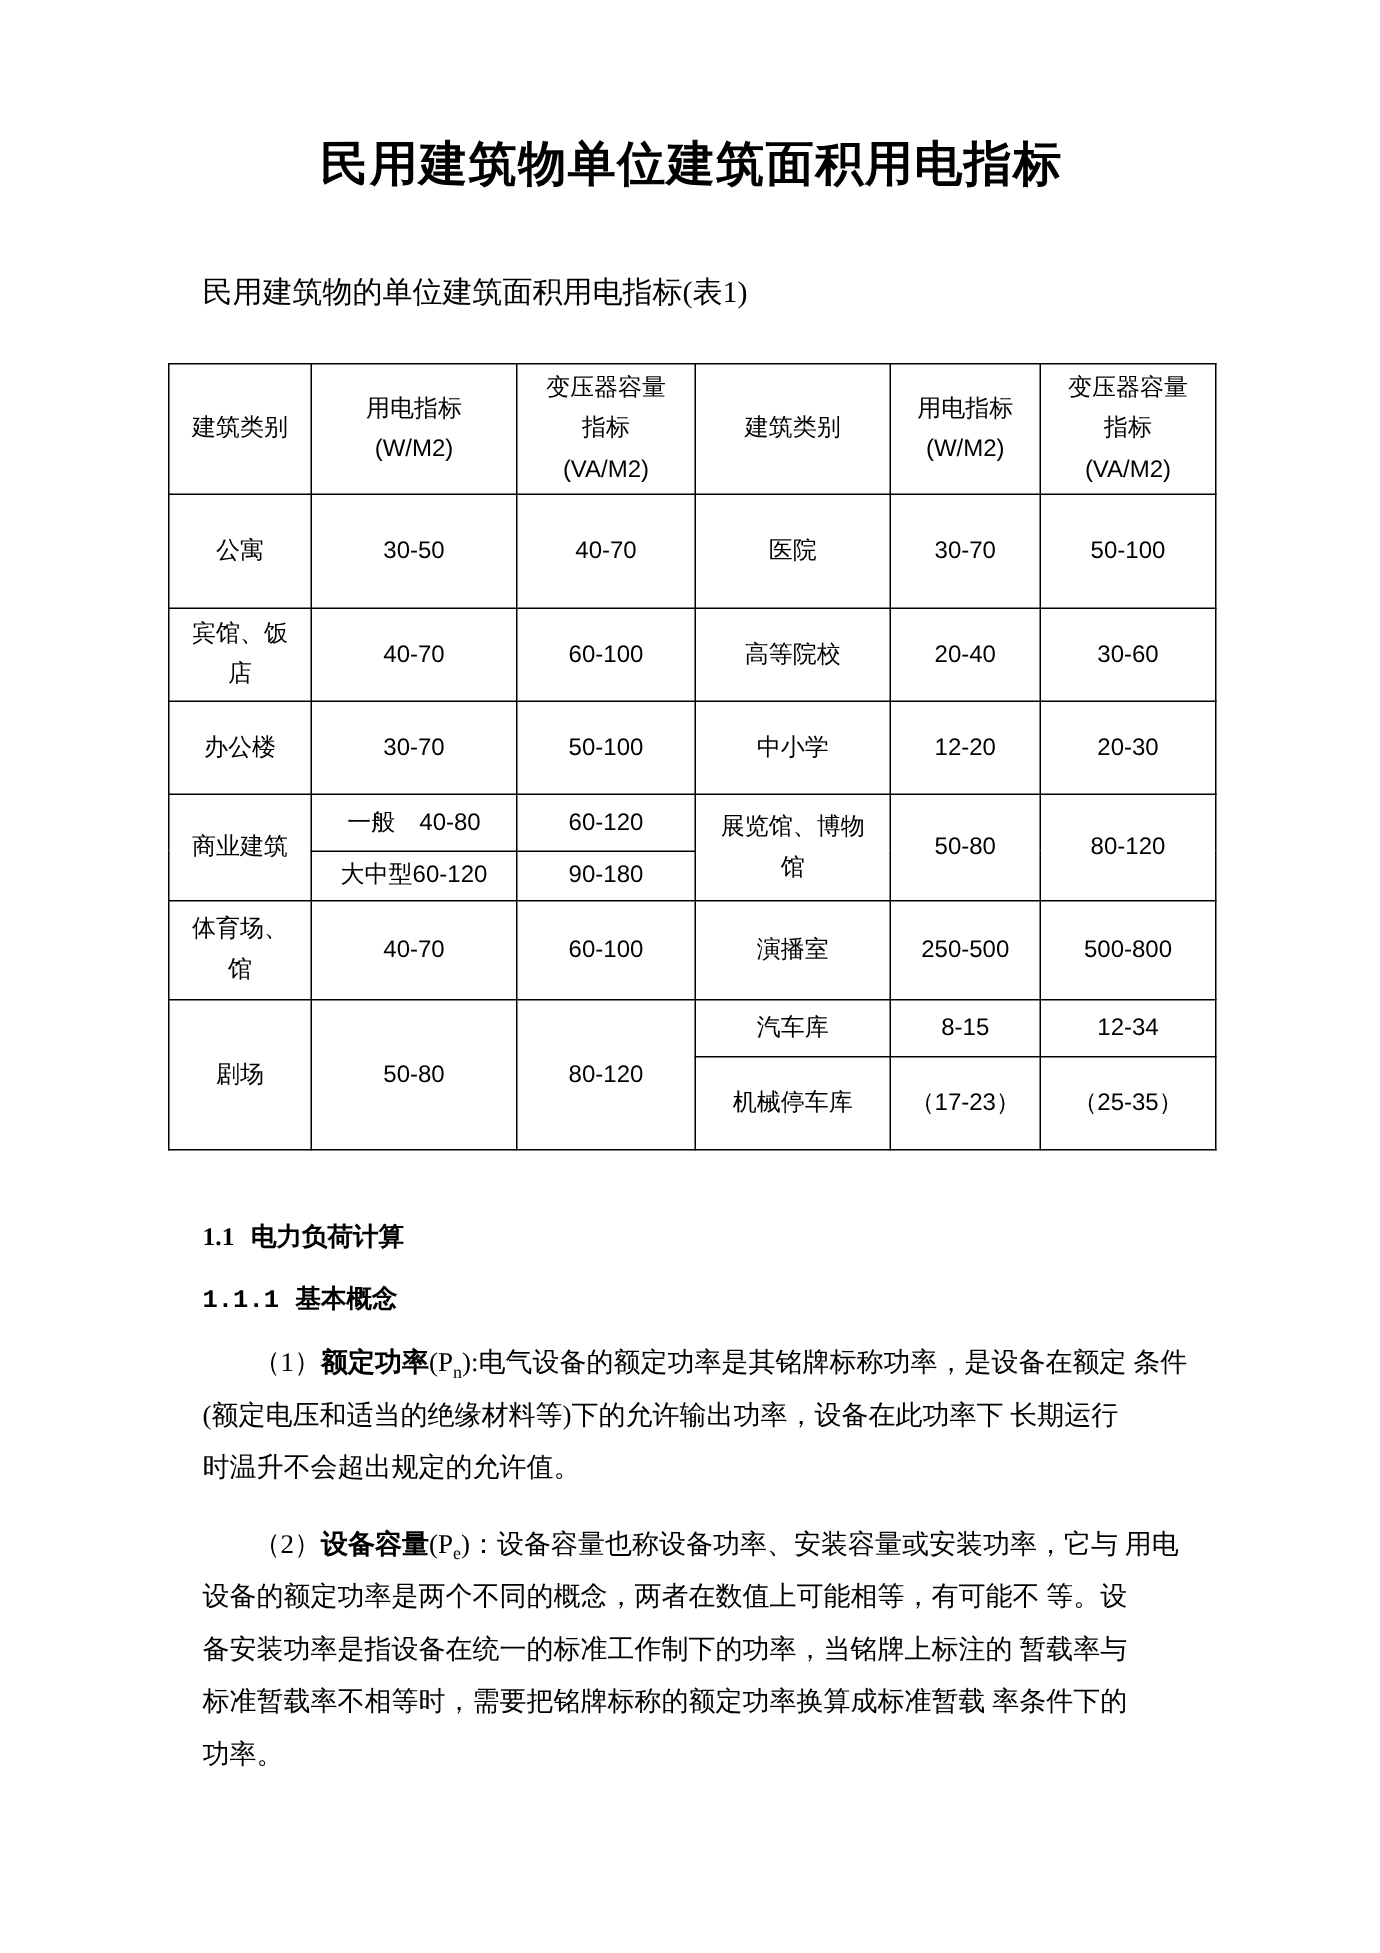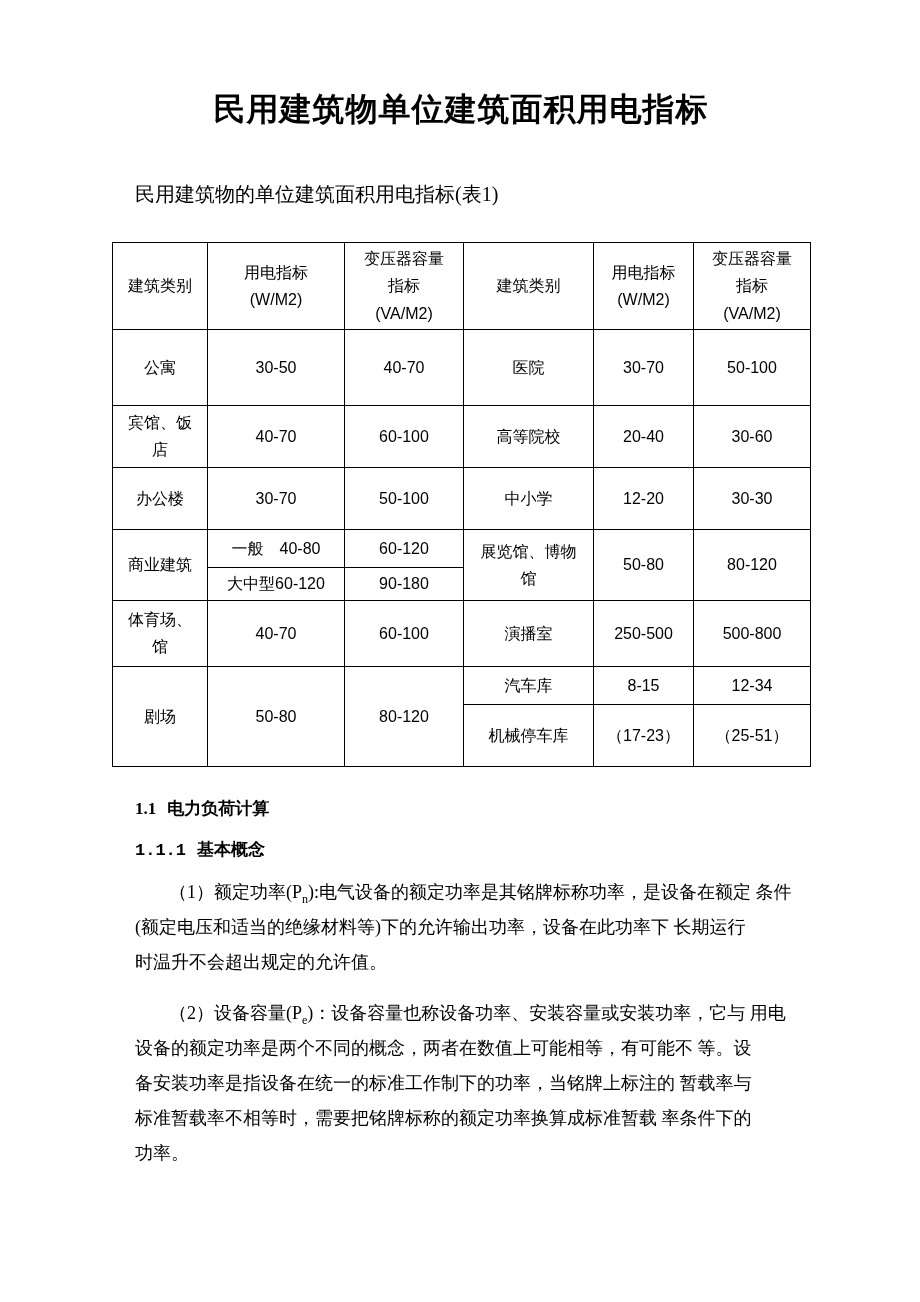--- a/index.html
+++ b/index.html
@@ -50,34 +50,34 @@
   tr.h-r4a { height: 38px; }
   tr.h-r4b { height: 33px; }
   tr.h-r5 { height: 66px; margin-top: 27px; }
   tr.h-r6a { height: 38px; }
   tr.h-r6b { height: 62px; }
   .section-heading {
     margin-left: 23px;
     font-size: 17px;
     font-weight: bold;
   }
-  .section-heading.first { margin-top: 30px; }
+  .section-heading.first { margin-top: 46px; }
   .section-heading.second { margin-top: 18px; font-family: Liberation Mono, monospace; }
   .section-heading .section-num { margin-right: 11px; }
   .para {
     margin-top: 14px;
     margin-left: 23px;
     width: 676px;
     font-size: 18px;
     line-height: 35px;
     text-indent: 34px;
     white-space: pre-line;
   }
   .para + .para { margin-top: 16px; }
-  .para b { font-weight: normal; }
+  .para b { font-weight: bold; }
   .para sub {
     font-size: 12px;
     line-height: 0;
   }
 </style>
 </head>
 <body>
 
 <h1 class="doc-title">民用建筑物单位建筑面积用电指标</h1>
 
@@ -123,21 +123,21 @@
       <td>高等院校</td>
       <td>20-40</td>
       <td>30-60</td>
     </tr>
     <tr class="h-r3">
       <td>办公楼</td>
       <td>30-70</td>
       <td>50-100</td>
       <td>中小学</td>
       <td>12-20</td>
-      <td>30-30</td>
+      <td>20-30</td>
     </tr>
     <tr class="h-r4a">
       <td rowspan="2">商业建筑</td>
       <td>一般　40-80</td>
       <td>60-120</td>
       <td rowspan="2">展览馆、博物
 馆</td>
       <td rowspan="2">50-80</td>
       <td rowspan="2">80-120</td>
     </tr>
@@ -158,21 +158,21 @@
       <td rowspan="2">剧场</td>
       <td rowspan="2">50-80</td>
       <td rowspan="2">80-120</td>
       <td>汽车库</td>
       <td>8-15</td>
       <td>12-34</td>
     </tr>
     <tr class="h-r6b">
       <td>机械停车库</td>
       <td>（17-23）</td>
-      <td>（25-51）</td>
+      <td>（25-35）</td>
     </tr>
   </tbody>
 </table>
 
 <div class="section-heading first">
   <span class="section-num">1.1</span><span>电力负荷计算</span>
 </div>
 
 <div class="section-heading second">
   <span class="section-num">1.1.1</span><span>基本概念</span>

